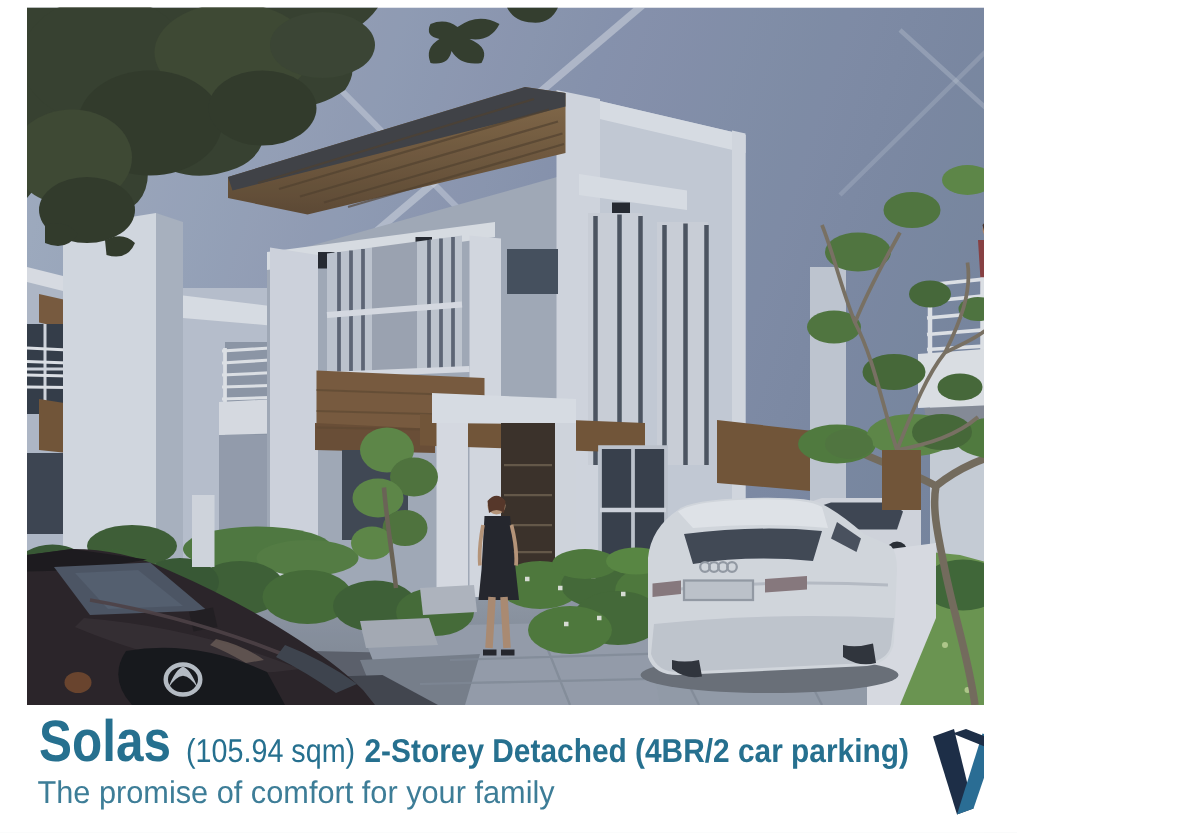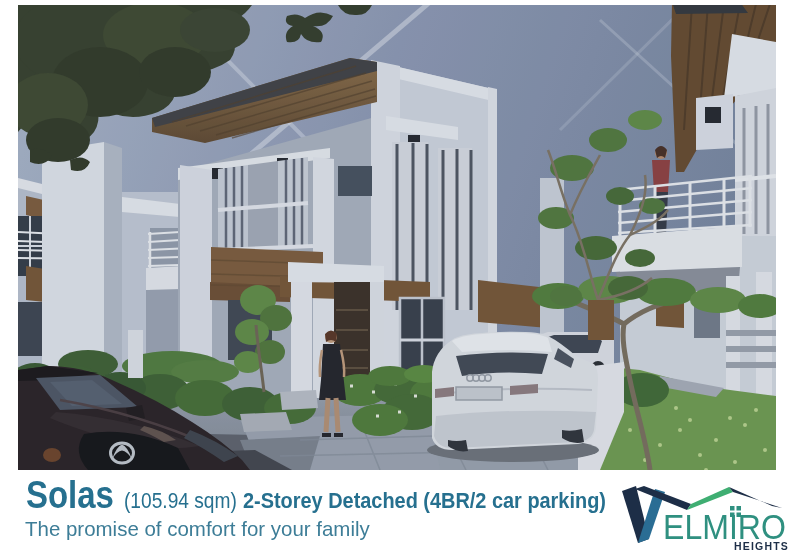--- a/index.html
+++ b/index.html
@@ -1,16 +1,16 @@
 <!DOCTYPE html>
 <html><head>
 <meta charset="utf-8">
 <style>
   html,body{margin:0;padding:0;background:#ffffff;}
-  .page{position:relative;width:800px;height:555px;background:#ffffff;overflow:hidden;font-family:"Liberation Sans", sans-serif;}
+  .page{position:relative;width:656px;height:555px;background:#ffffff;overflow:hidden;font-family:"Liberation Sans", sans-serif;}
   .cap{position:absolute;white-space:nowrap;transform-origin:0 0;}
 </style>
 </head>
 <body>
 <div class="page">
 
 <svg width="800" height="555" viewBox="0 0 800 555" style="position:absolute;left:0;top:0;">
 <defs>
   <clipPath id="photo">
           <rect x="18" y="5" width="758" height="465"></rect>

